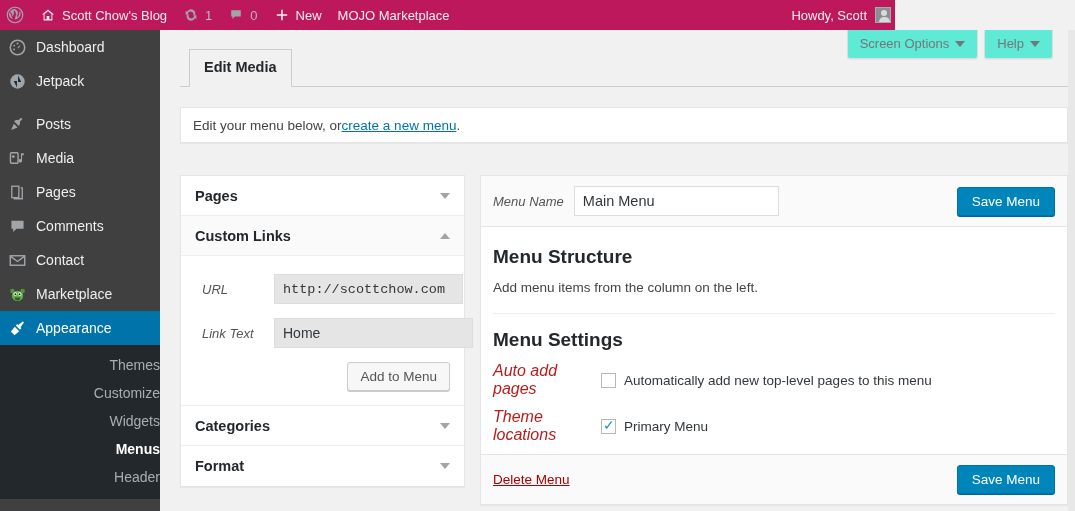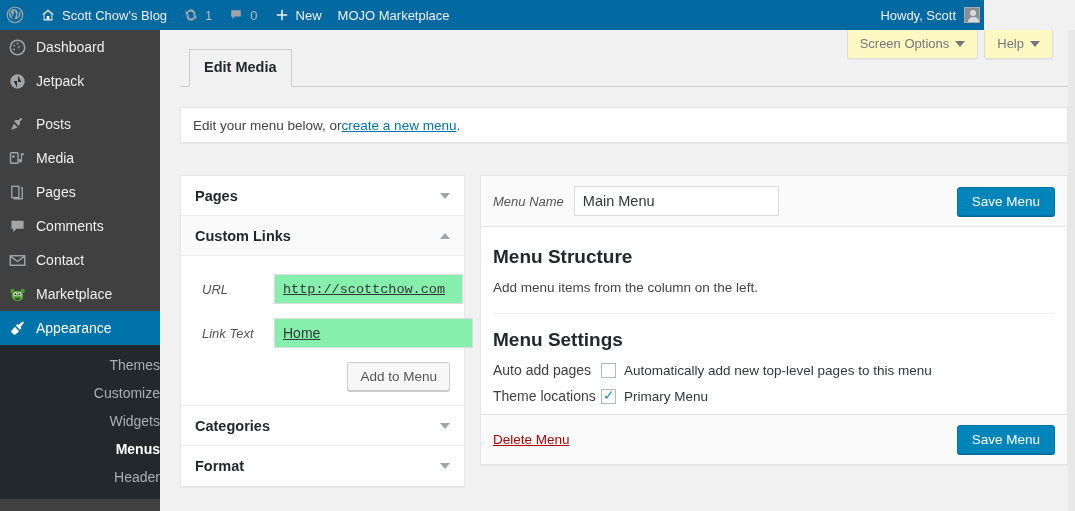--- a/index.html
+++ b/index.html
@@ -8,22 +8,22 @@
     width: 1075px; height: 511px;
     overflow: hidden;
     background: #f1f1f1;
     font-family: "Liberation Sans", sans-serif;
     -webkit-font-smoothing: antialiased;
   }
 
   
   #adminbar {
     position: absolute; top: 0; left: 0;
-    width: 984px; height: 30px;
-    background: #0369a1;
+    width: 895px; height: 30px;
+    background: #be185d;
     color: #eee;
     font-size: 13px;
     display: flex; align-items: center;
   }
   .ab-item {
     display: flex; align-items: center; gap: 6px;
     height: 30px; padding: 0 8px;
     color: #eee; cursor: pointer; white-space: nowrap;
   }
   .ab-item:first-child { padding-left: 6px; }
@@ -92,21 +92,21 @@
     position: absolute; top: 30px; left: 1068px;
     width: 7px; height: 481px; background: #e8e8e8;
   }
 
   
   .screen-meta-links {
     position: absolute; top: 0px; right: 15px;
     display: flex; gap: 6px;
   }
   .smbtn {
-    background: #fef9c3; border: 1px solid #ddd; border-top: none;
+    background: #5eead4; border: 1px solid #ddd; border-top: none;
     border-radius: 0 0 3px 3px;
     padding: 6px 12px 7px 12px;
     font-size: 13px; color: #72777c; cursor: pointer;
     display: flex; align-items: center; gap: 6px;
     box-shadow: 0 1px 1px rgba(0,0,0,.04);
   }
   .caret-d {
     width: 0; height: 0; border-left: 5px solid transparent;
     border-right: 5px solid transparent; border-top: 6px solid #72777c;
   }
@@ -158,25 +158,24 @@
   }
   .acc-arrow.up { border-top: none; border-bottom: 6px solid #a0a5aa; }
   .acc-body { padding: 18px 14px 14px 14px; border-bottom: 1px solid #eee; }
   .fld-row { display: flex; align-items: center; margin-bottom: 14px; margin-left: 7px; }
   .fld-label {
     width: 72px; flex: none;
     font-style: italic; font-size: 13px; color: #555;
   }
   .fld-input {
     flex: 1; height: 30px;
-    border: 1px solid #ddd; background: #86efac;
+    border: 1px solid #ddd; background: #e5e5e5;
     padding: 0 8px; font-size: 14px; color: #32373c;
     font-family: "Liberation Sans", sans-serif;
     outline: none;
-    text-decoration: underline;
   }
   .fld-input.mono { font-family: "Liberation Mono", monospace; font-size: 13.5px; }
   .acc-actions { display: flex; justify-content: flex-end; }
   .btn-secondary {
     background: #f7f7f7; border: 1px solid #ccc; border-radius: 3px;
     color: #555; font-size: 13.5px; padding: 6px 12px; cursor: pointer;
     box-shadow: 0 1px 0 #ccc;
   }
 
   
@@ -210,21 +209,21 @@
   .panel-body { padding: 14px 12px 0 12px; }
   .panel-h2 {
     font-size: 19px; font-weight: bold; color: #23282d;
     margin: 4px 0 10px 0; line-height: 1.3;
   }
   .panel-p { font-size: 13.5px; color: #444; margin: 0 0 18px 0; }
   .hr { border-top: 1px solid #eee; margin: 0 0 14px 0; }
   .settings-row { display: flex; align-items: center; margin-bottom: 10px; }
   .settings-label {
     width: 108px; flex: none;
-    font-size: 14px; color: #404040;
+    font-style: italic; font-size: 16px; color: #b91c1c;
   }
   .cb {
     width: 15px; height: 15px; flex: none;
     border: 1px solid #b4b9be; background: #fff;
     position: relative; cursor: pointer; margin-right: 8px;
   }
   .cb.checked::after {
     content: "✓"; position: absolute; left: 1px; top: -3px;
     font-size: 14px; color: #1e8cbe; line-height: 16px;
   }

